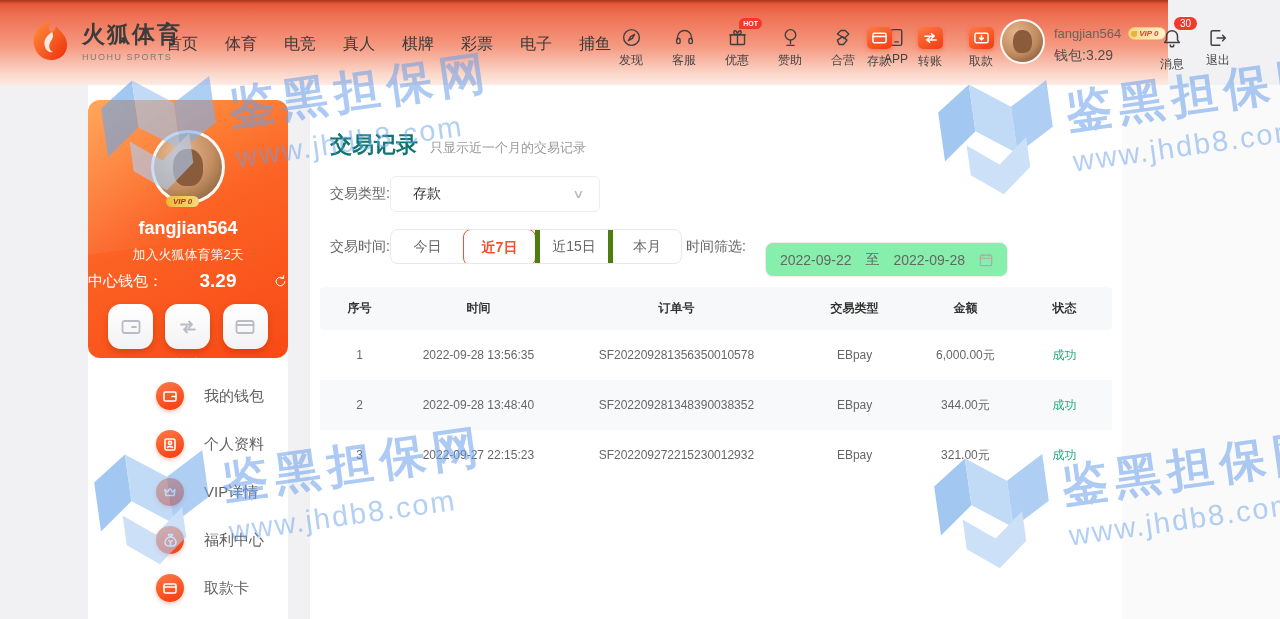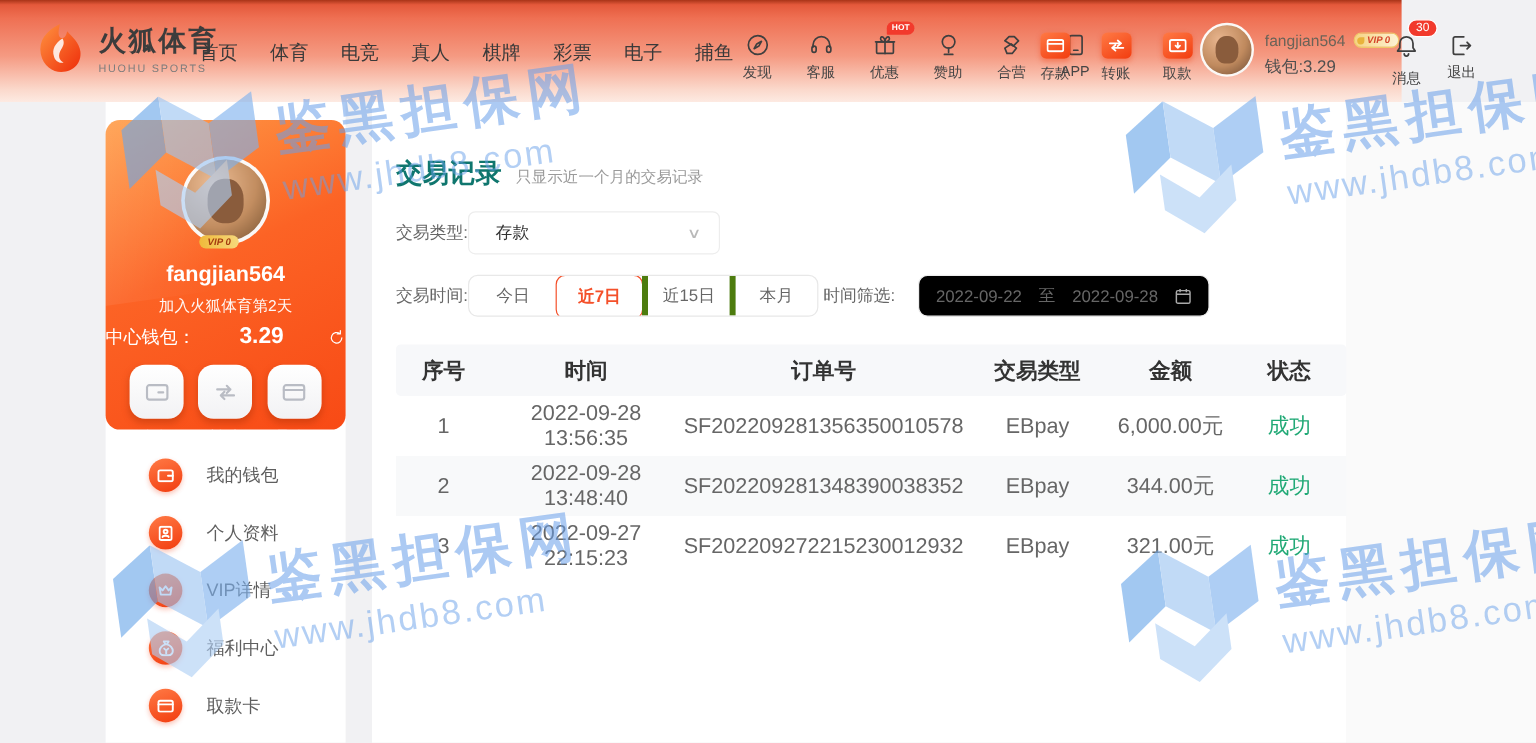--- a/index.html
+++ b/index.html
@@ -45,21 +45,21 @@
   .p-vip { position:absolute; left:78px; top:96px; background:linear-gradient(90deg,#f0b93a,#f6d97c); color:#a33c10; font-size:8px; font-weight:bold; font-style:italic; padding:1px 7px; border-radius:7px; z-index:3; }
   .p-name { position:absolute; top:118px; width:100%; text-align:center; color:#fff; font-size:18px; font-weight:bold; }
   .p-joined { position:absolute; top:146px; width:100%; text-align:center; color:rgba(255,255,255,.95); font-size:13px; }
   .p-wallet { position:absolute; top:170px; width:100%; text-align:center; color:#fff; font-size:15px; display:flex; align-items:center; justify-content:space-between; gap:5px; }
   .p-wallet b { font-size:19px; }
   .refresh { width:15px; height:15px; cursor:pointer; }
   .p-actions { position:absolute; top:204px; left:0; width:100%; display:flex; justify-content:space-around; padding:0 14px; }
   .pa-item { display:flex; flex-direction:column; align-items:center; cursor:pointer; }
   .pa-btn { width:45px; height:45px; border-radius:13px; background:linear-gradient(180deg,#ffffff,#f2f2f4); box-shadow:0 3px 6px rgba(150,40,0,.35); display:flex; align-items:center; justify-content:center; color:#b9bcc4; font-size:18px; }
   .pa-label { margin-top:7px; color:#fff; font-size:14px; }
-  .side-menu { position:absolute; left:0; top:287px; width:200px; }
+  .side-menu { position:absolute; left:0; top:287px; width:200px;padding-left:32px; }
   .sm-item { height:48px; display:flex; align-items:center; padding-left:36px; gap:20px; cursor:pointer; }
   .sm-ico { width:28px; height:28px; border-radius:50%; background:linear-gradient(160deg,#ff7a45,#f23c0f); box-shadow:0 2px 4px rgba(242,60,15,.3); display:flex; align-items:center; justify-content:center; color:#fff; font-size:13px; }
   .sm-label { font-size:15px; color:#5f5f5f; }
 
   
   .main-panel { position:absolute; left:310px; top:85px; width:812px; height:534px; background:#fff; }
   .right-gutter { position:absolute; left:1122px; top:85px; width:158px; height:534px; background:#fafafa; }
   .m-title-row { position:absolute; left:20px; top:45px; display:flex; align-items:baseline; gap:12px; }
   .m-title { font-size:22px; font-weight:bold; color:#0f766e; }
   .m-sub { font-size:13px; color:#9a9a9a; }
@@ -67,23 +67,23 @@
   .type-row { position:absolute; left:20px; top:91px; height:36px; display:flex; align-items:center; }
   .select-box { position:absolute; left:80px; width:210px; height:36px; border:1px solid #ededed; border-radius:6px; display:flex; align-items:center; padding:0 16px 0 22px; justify-content:space-between; cursor:pointer; background:#fff; }
   .select-val { font-size:14px; color:#333; }
   .chev { color:#b9b9b9; font-size:12px; transform:scaleX(1.4); }
   .filter-row { position:absolute; left:20px; top:144px; height:35px; display:flex; align-items:center; }
   .seg-group { position:absolute; left:80px; display:flex; height:35px; border:1px solid #e8e8e8; border-radius:8px; overflow:hidden; background:#fff; }
   .seg { width:73px; height:100%; display:flex; align-items:center; justify-content:center; font-size:14px; color:#666; cursor:pointer; border-left:5px solid #4d7c0f; }
   .seg:first-child { border-left:none; }
   .seg.sel { color:#f4502a; font-weight:bold; border:1px solid #f4502a; border-radius:8px; margin:-1px; height:37px; }
   .date-label { position:absolute; left:376px; }
-  .date-box { position:absolute; left:455px; width:243px; height:35px; border:1px solid #ededed; border-radius:8px; background:#000000; display:flex; align-items:center; justify-content:space-evenly; font-size:14px; color:#666; cursor:pointer; }
+  .date-box { position:absolute; left:455px; width:243px; height:35px; border:1px solid #ededed; border-radius:8px; background:#86efac; display:flex; align-items:center; justify-content:space-evenly; font-size:14px; color:#666; cursor:pointer;margin-top:13px; }
   .search-btn { position:absolute; left:710px; width:102px; height:35px; border:none; border-radius:17px; background:linear-gradient(90deg,#ff9b1e,#fb4d06); color:#fff; font-size:15px; font-weight:bold; cursor:pointer; box-shadow:0 3px 7px rgba(250,90,10,.35); }
-  .table { position:absolute; left:20px; top:202px; width:792px; font-size:18px; }
+  .table { position:absolute; left:10px; top:202px; width:792px; font-size:12px; }
   .t-head { display:flex; height:43px; align-items:center; background:#f7f8fa; border-radius:4px; color:#333; font-weight:bold; }
   .t-row { display:flex; height:50px; align-items:center; color:#666; }
   .t-row.alt { background:#f8f9fa; }
   .tc { text-align:center; }
   .c0{width:10%;} .c1{width:20%;} .c2{width:30%;} .c3{width:15%;} .c4{width:13%;} .c5{width:12%;}
   .ok { color:#21a976; }
 
   
   .wm { position:absolute; display:flex; align-items:center; gap:6px; transform:rotate(-8deg); z-index:50; pointer-events:none; }
   .wm-cn { font-size:46px; font-weight:bold; letter-spacing:7px; color:rgba(103,159,234,.55); white-space:nowrap; }

